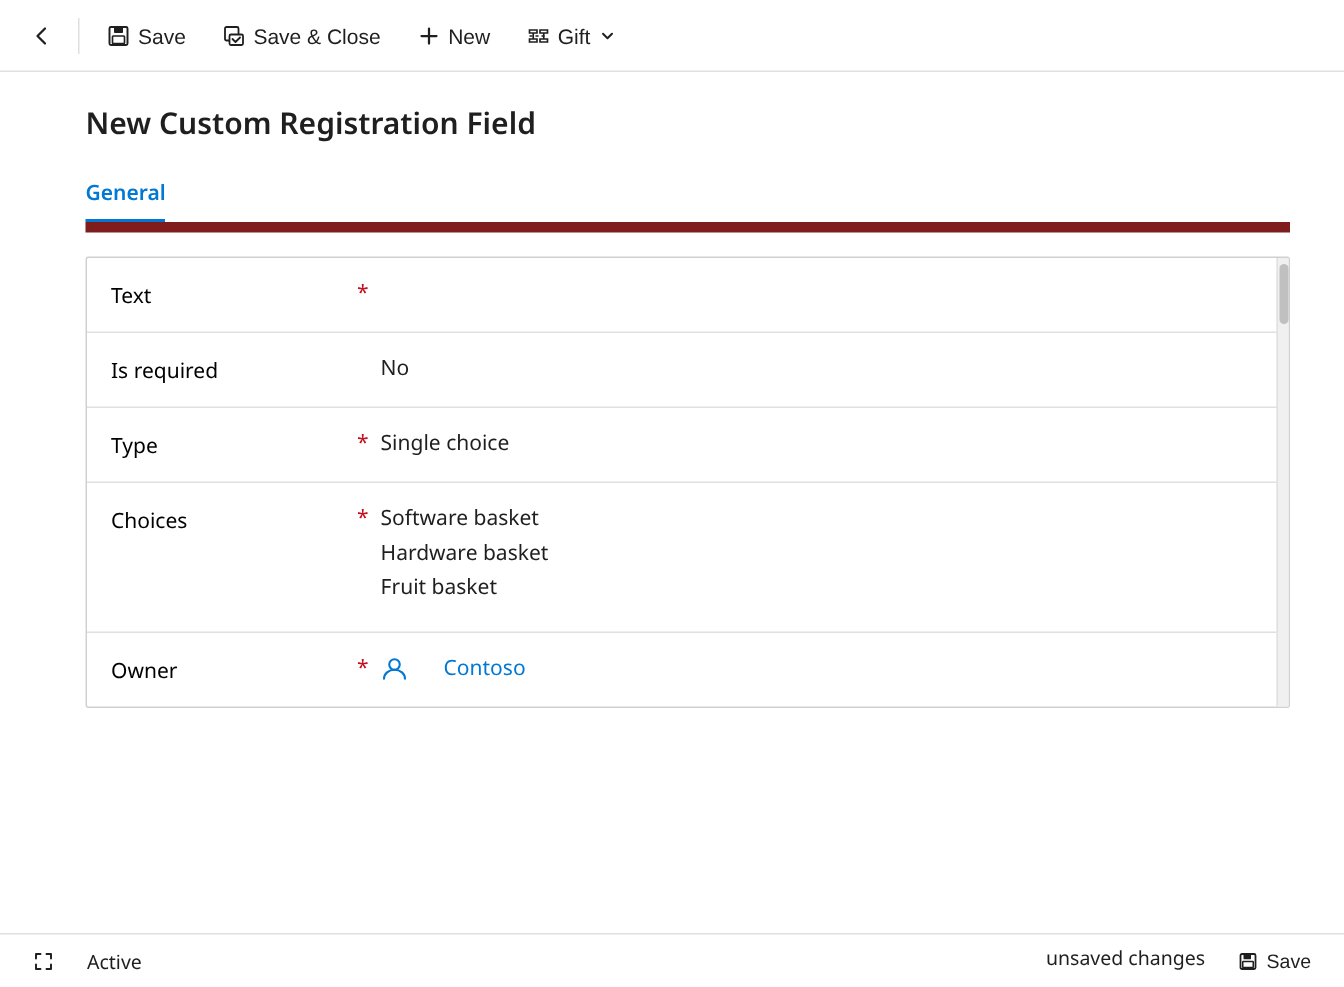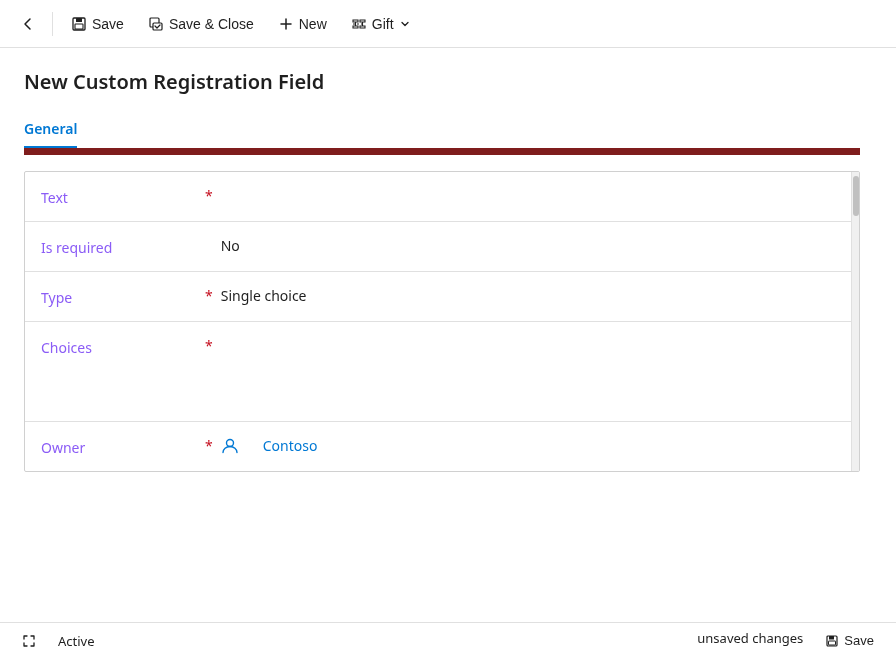--- a/index.html
+++ b/index.html
@@ -56,20 +56,21 @@
       color: #1f1f1f;
     }
 
     
     .main {
       flex: 1;
       overflow-y: auto;
       padding: 20px 36px 20px 24px;
       display: flex;
       flex-direction: column;
+      margin-left: 33px;
     }
 
     .page-title {
       font-size: 20px;
       font-weight: 600;
       color: #1f1f1f;
       margin-bottom: 16px;
     }
 
     
@@ -107,21 +108,21 @@
       border-bottom: 1px solid #e0e0e0;
       min-height: 48px;
     }
     .form-row:last-child {
       border-bottom: none;
     }
 
     .field-label {
       width: 160px;
       flex-shrink: 0;
-      color: #8b5cf6;
+      color: #000000;
       font-size: 14px;
       padding-top: 2px;
     }
 
     .required-star {
       color: #c50f1f;
       margin-left: 4px;
       margin-right: 8px;
       font-size: 14px;
     }
@@ -258,20 +259,25 @@
 
       <div class="form-row">
         <span class="field-label">Type</span>
         <span class="required-star">*</span>
         <span class="field-value">Single choice</span>
       </div>
 
       <div class="form-row" style="min-height:100px;">
         <span class="field-label">Choices</span>
         <span class="required-star">*</span>
+        <div class="field-value choices-list">
+          <span>Software basket</span>
+          <span>Hardware basket</span>
+          <span>Fruit basket</span>
+        </div>
       </div>
 
       <div class="form-row">
         <span class="field-label">Owner</span>
         <span class="required-star">*</span>
         <div class="field-value">
           <a class="owner-link">
             <svg width="18" height="18" viewBox="0 0 18 18" fill="none">
               <circle cx="9" cy="6" r="3.5" stroke="#0078d4" stroke-width="1.4"></circle>
               <path d="M2 15.5c0-3.314 3.134-6 7-6s7 2.686 7 6" stroke="#0078d4" stroke-width="1.4" stroke-linecap="round"></path>

